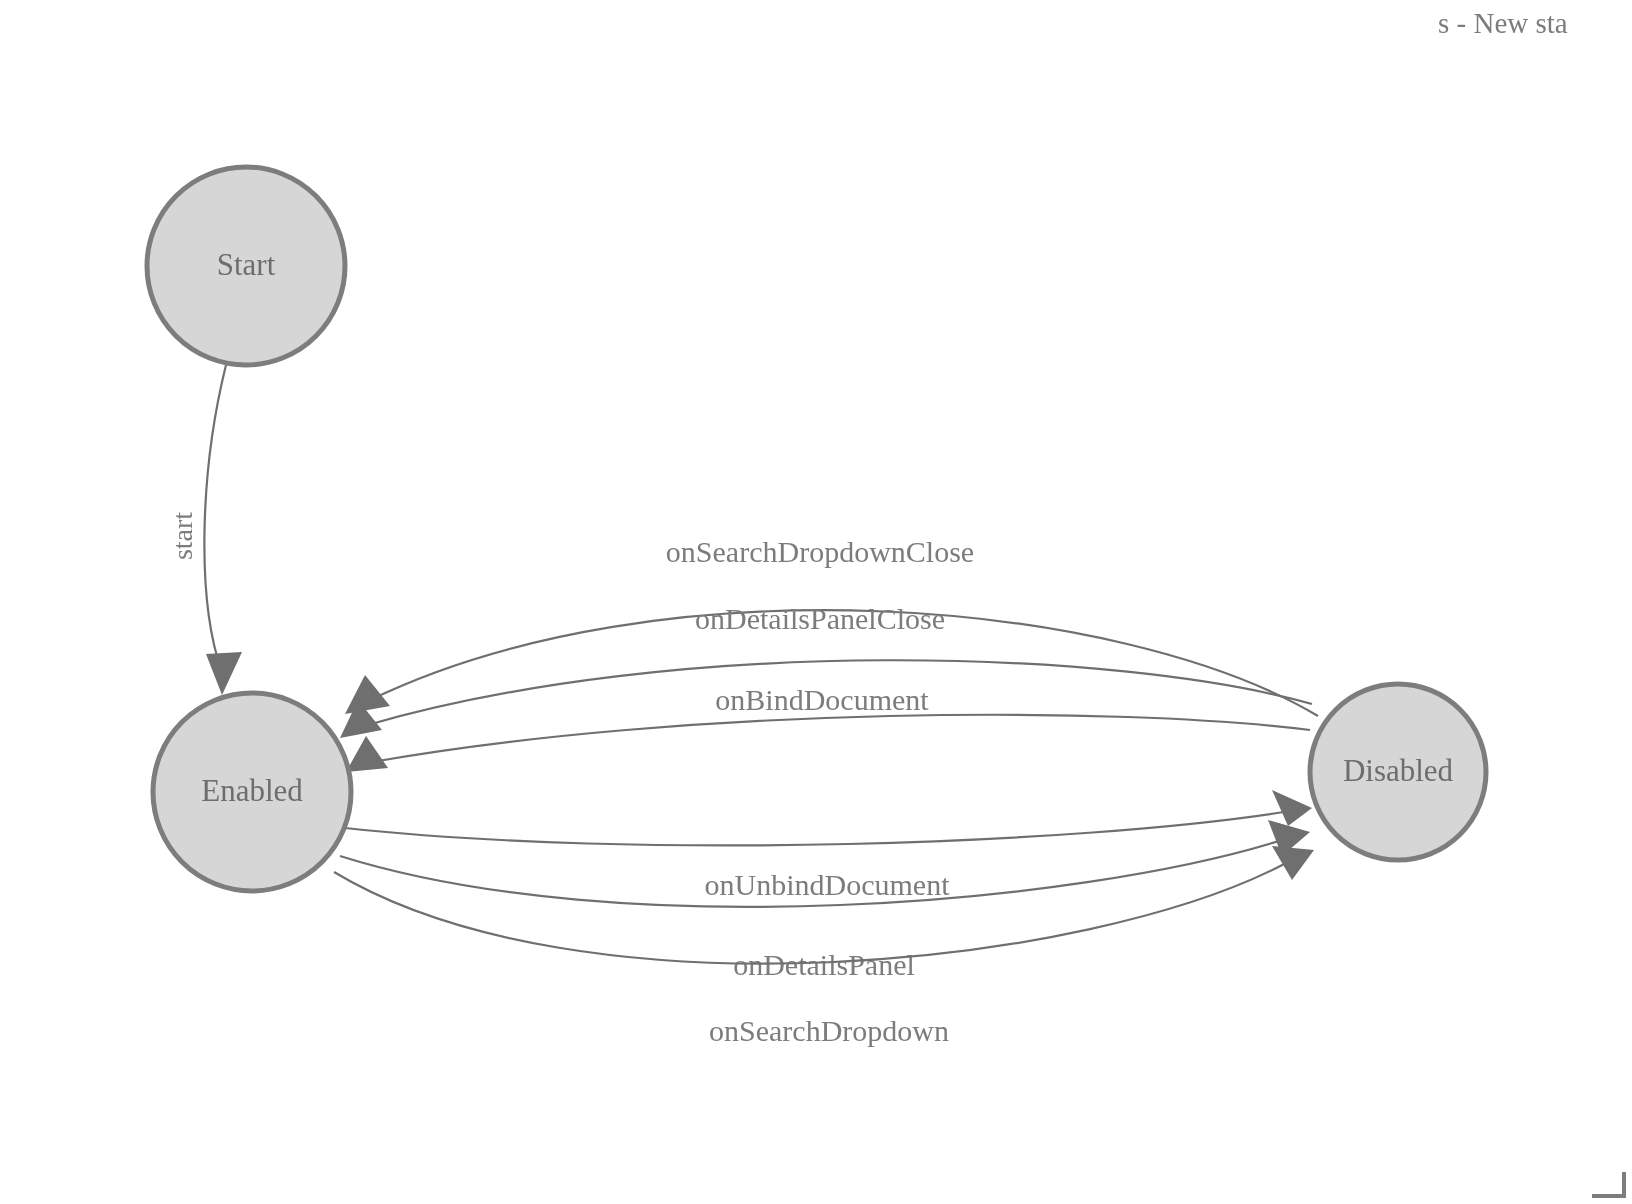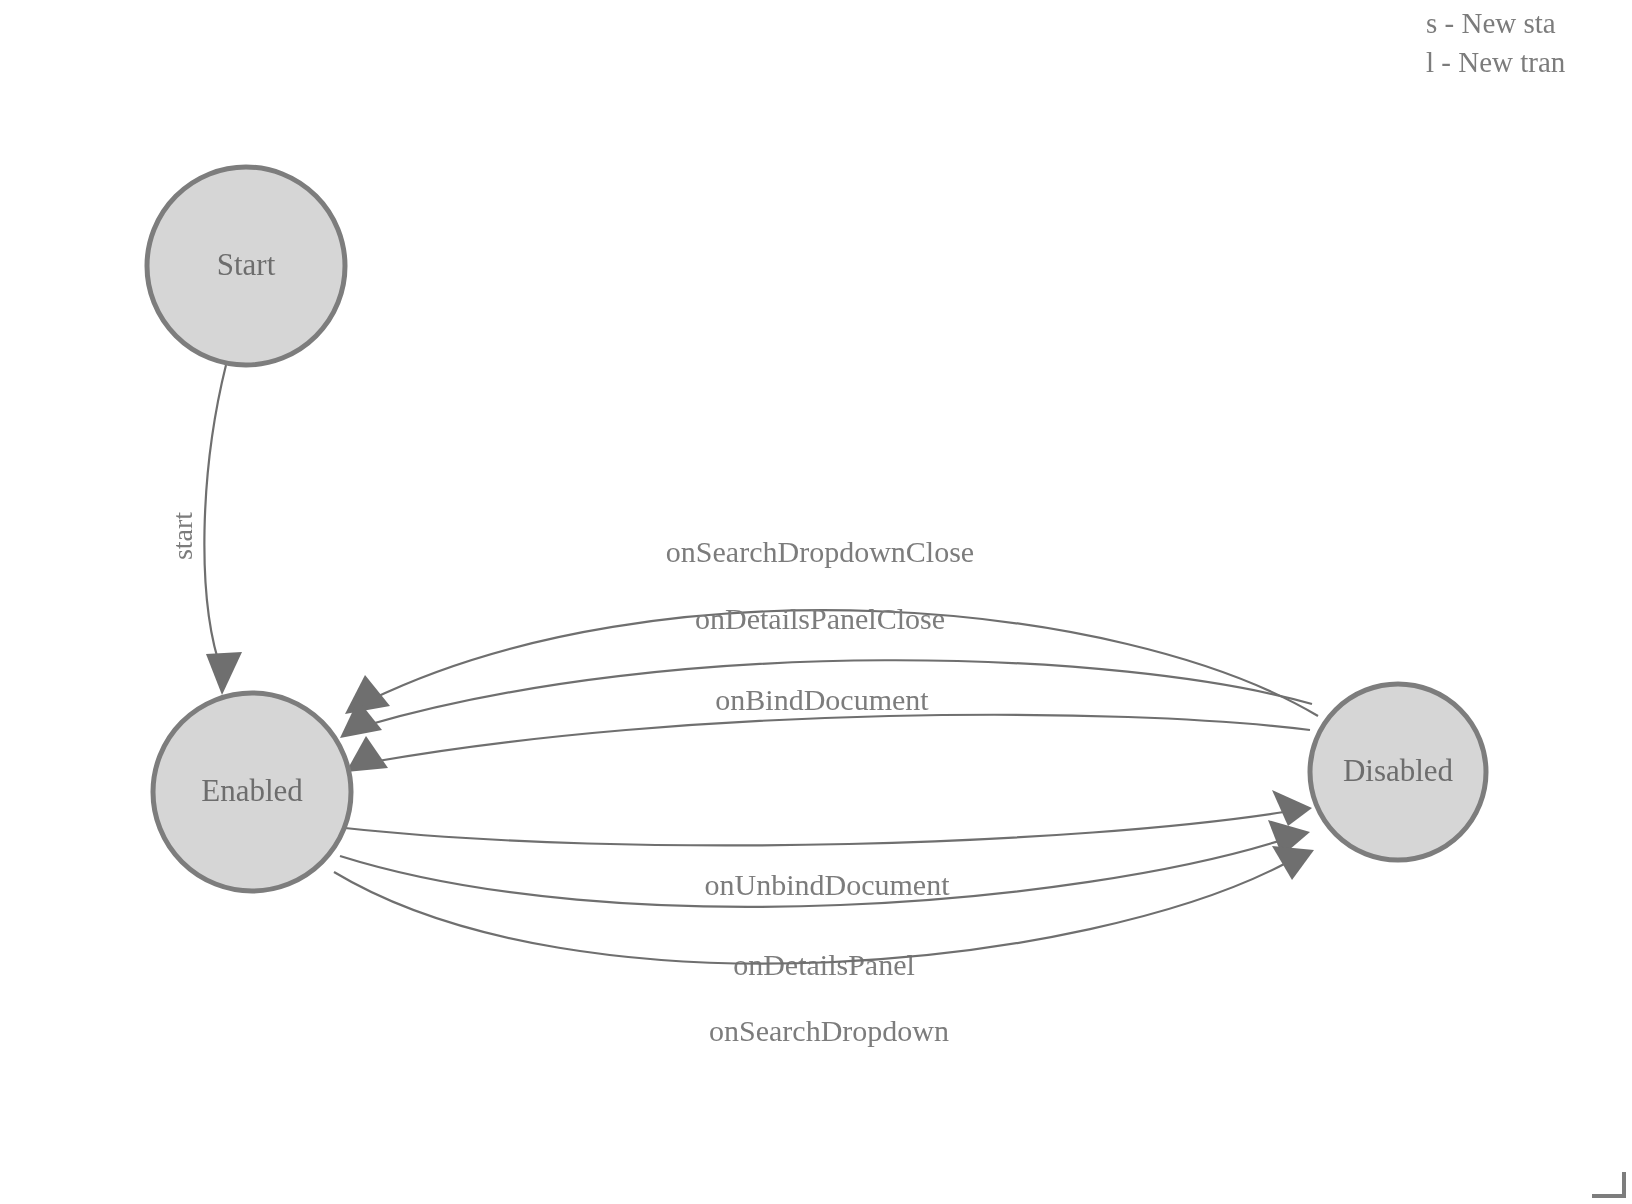--- a/index.html
+++ b/index.html
@@ -50,21 +50,21 @@
     text-anchor: middle;
   }
   .edge-label-rot {
     fill: #7c7c7c;
     font-family: "Liberation Serif", "DejaVu Serif", serif;
     font-size: 28px;
     text-anchor: middle;
   }
   .legend {
     position: absolute;
-    right: 14px;
+    right: 2px;
     top: 0;
     width: 204px;
     overflow: hidden;
     padding-top: 4px;
   }
   .legend-line {
     color: #7c7c7c;
     font-family: "Liberation Serif", "DejaVu Serif", serif;
     font-size: 29px;
     line-height: 39px;
@@ -142,18 +142,17 @@
 
     <g>
       <circle class="node-circle" cx="1398" cy="772" r="88"></circle>
       <text class="node-label" x="1398" y="774">Disabled</text>
     </g>
 
   </svg>
 
   <div class="legend">
     <div class="legend-line">s - New sta</div>
-    <div class="legend-line">l - New tran</div>
   </div>
 
   <div class="corner-bracket"></div>
 
 </div>
 
 </body></html>

